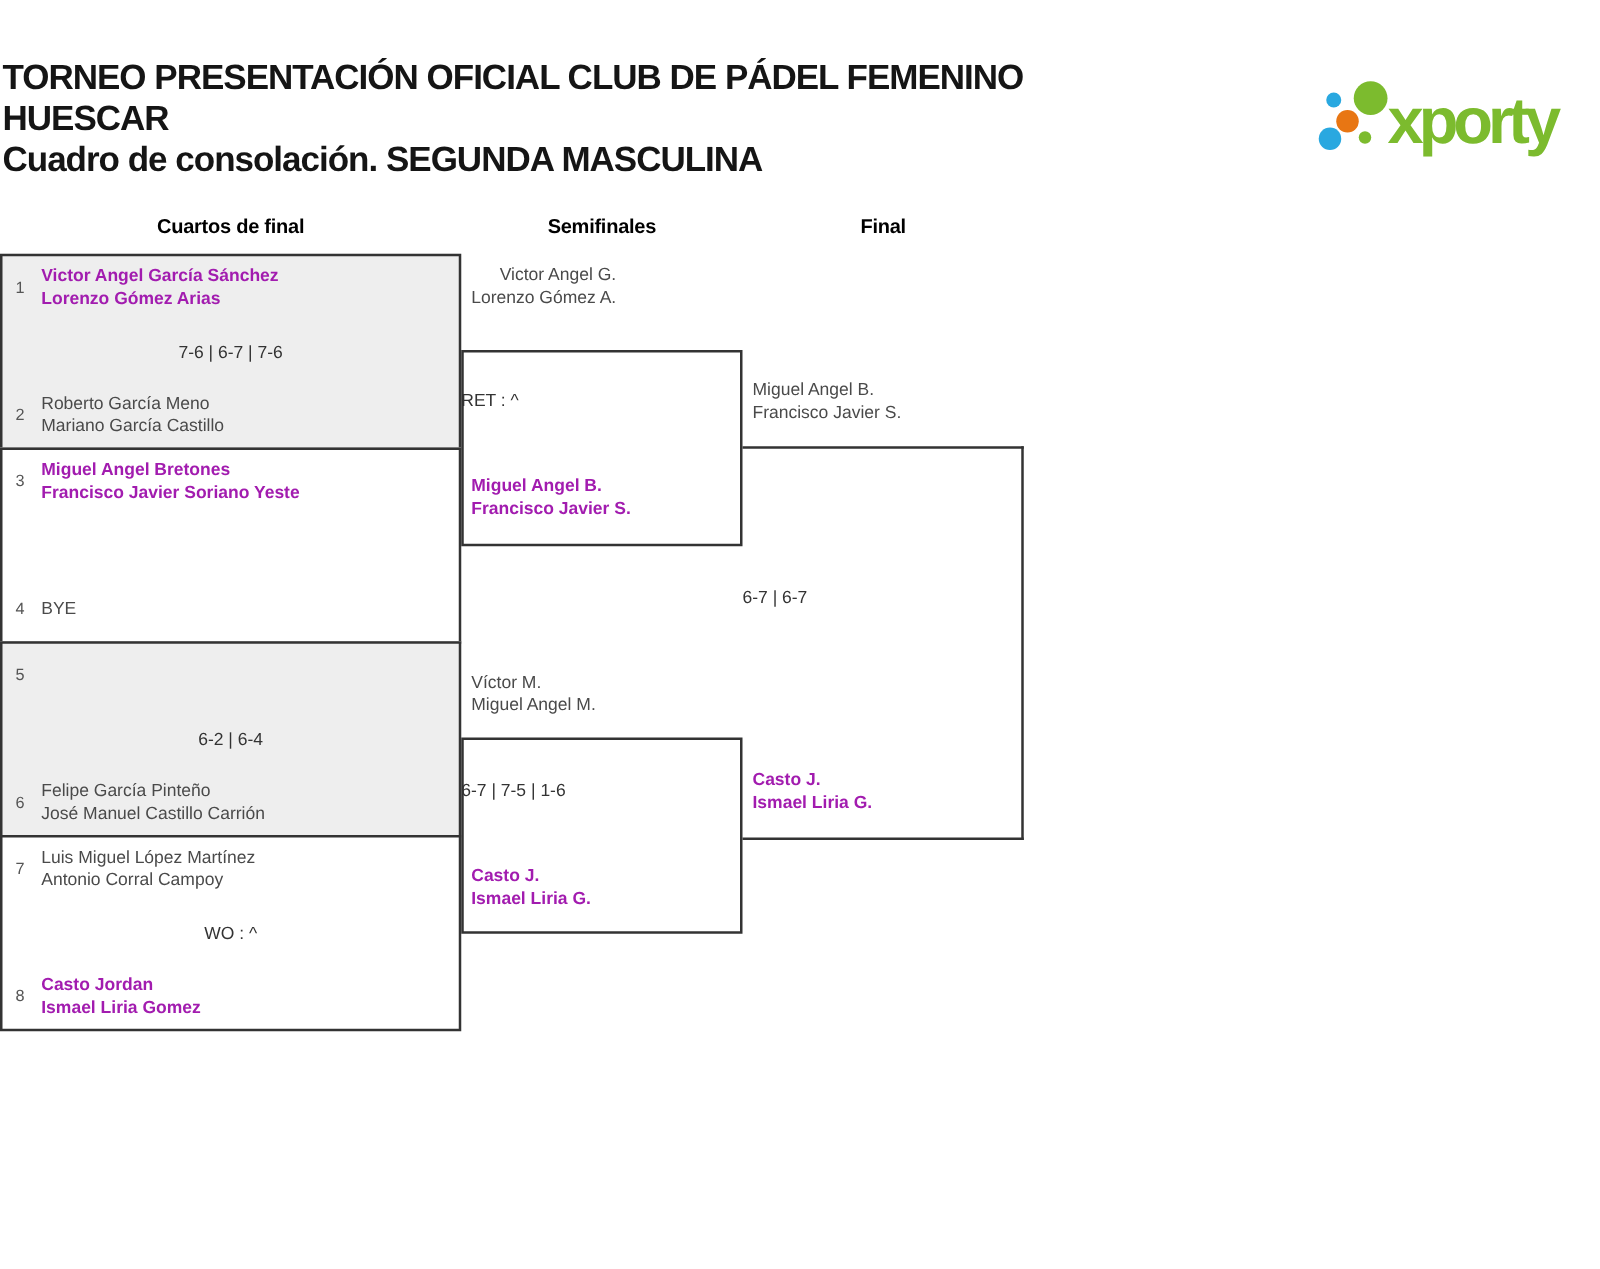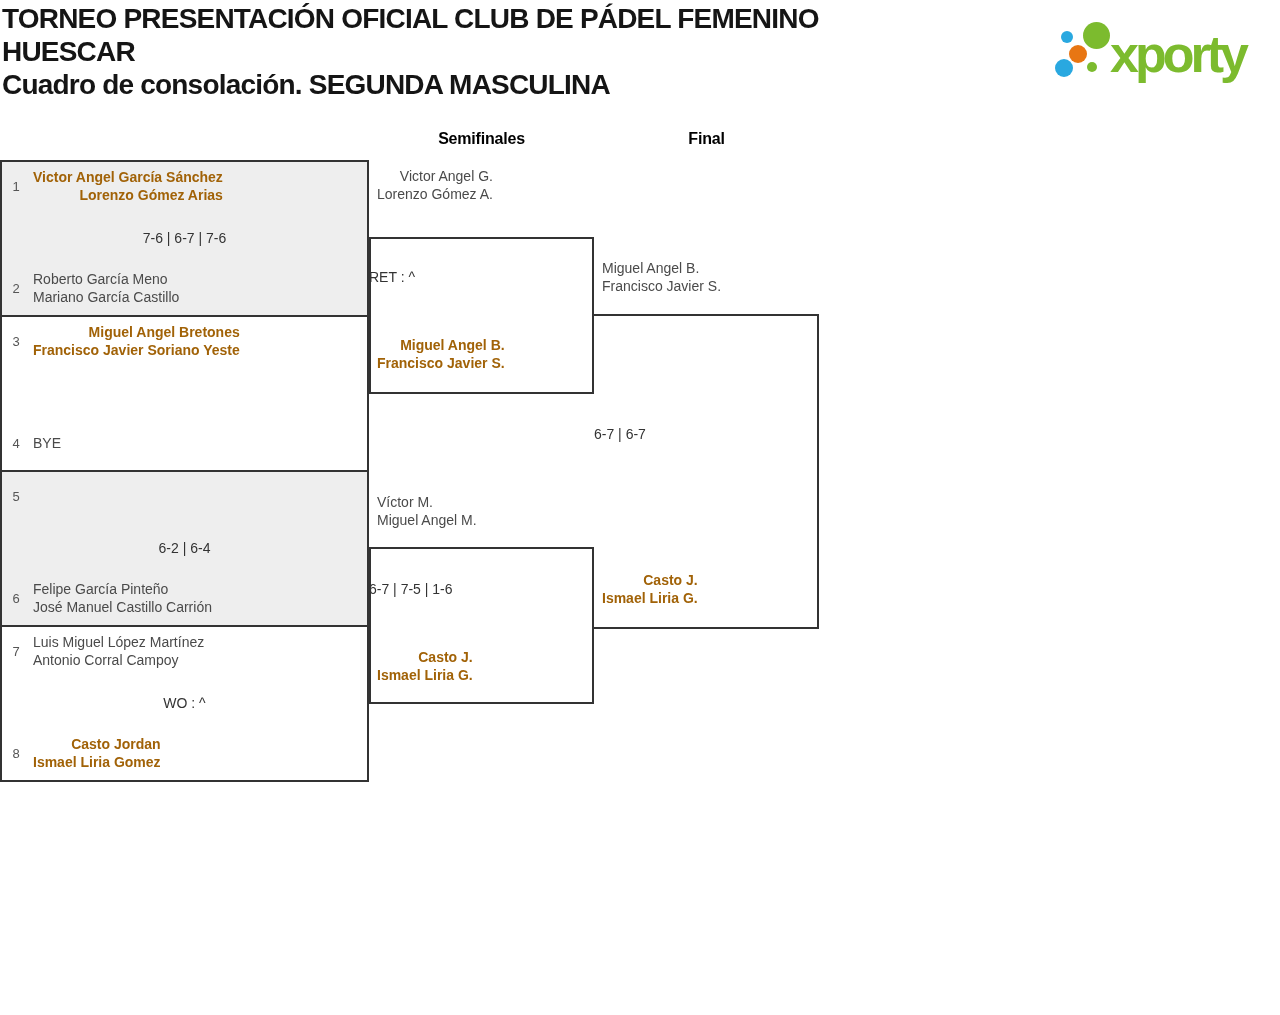--- a/index.html
+++ b/index.html
@@ -3,20 +3,21 @@
 <meta charset="utf-8">
 <style>
   html, body { margin: 0; padding: 0; background: #fff; }
   .canvas {
     position: relative;
     width: 1280px;
     height: 882px;
     background: #ffffff;
     font-family: "Liberation Sans", sans-serif;
     overflow: hidden;
+    margin-top: 43px;
   }
 
   
   .title-block {
     position: absolute;
     left: 2px;
     top: 2px;
     font-size: 28px;
     font-weight: 700;
     line-height: 33px;
@@ -93,21 +94,21 @@
   }
   .names { display: block; }
   .pline {
     display: block;
     font-size: 14px;
     line-height: 18px;
     color: #4a4a4a;
     white-space: nowrap;
   }
   .pline:empty { display: none; }
-  .winner .pline { font-weight: 700; color: #a16207; text-align: right; }
+  .winner .pline { font-weight: 700; color: #a21caf; }
 
   .qscore {
     position: absolute;
     left: 0;
     right: 0;
     top: 68px;
     text-align: center;
     font-size: 14px;
     color: #333;
   }
@@ -156,20 +157,21 @@
 
   <div>
     <span class="dot" id="dot-blue-small"></span>
     <span class="dot" id="dot-green-big"></span>
     <span class="dot" id="dot-orange"></span>
     <span class="dot" id="dot-blue-big"></span>
     <span class="dot" id="dot-green-small"></span>
     <span class="logo-text">xporty</span>
   </div>
 
+  <div class="round-label" id="round-qf">Cuartos de final</div>
   <div class="round-label" id="round-sf">Semifinales</div>
   <div class="round-label" id="round-f">Final</div>
 
   <div class="qbox" id="qf1">
     <div class="team-row top winner">
       <span class="seed">1</span>
       <span class="names">
         <span class="pline">Victor Angel García Sánchez</span>
         <span class="pline">Lorenzo Gómez Arias</span>
       </span>

